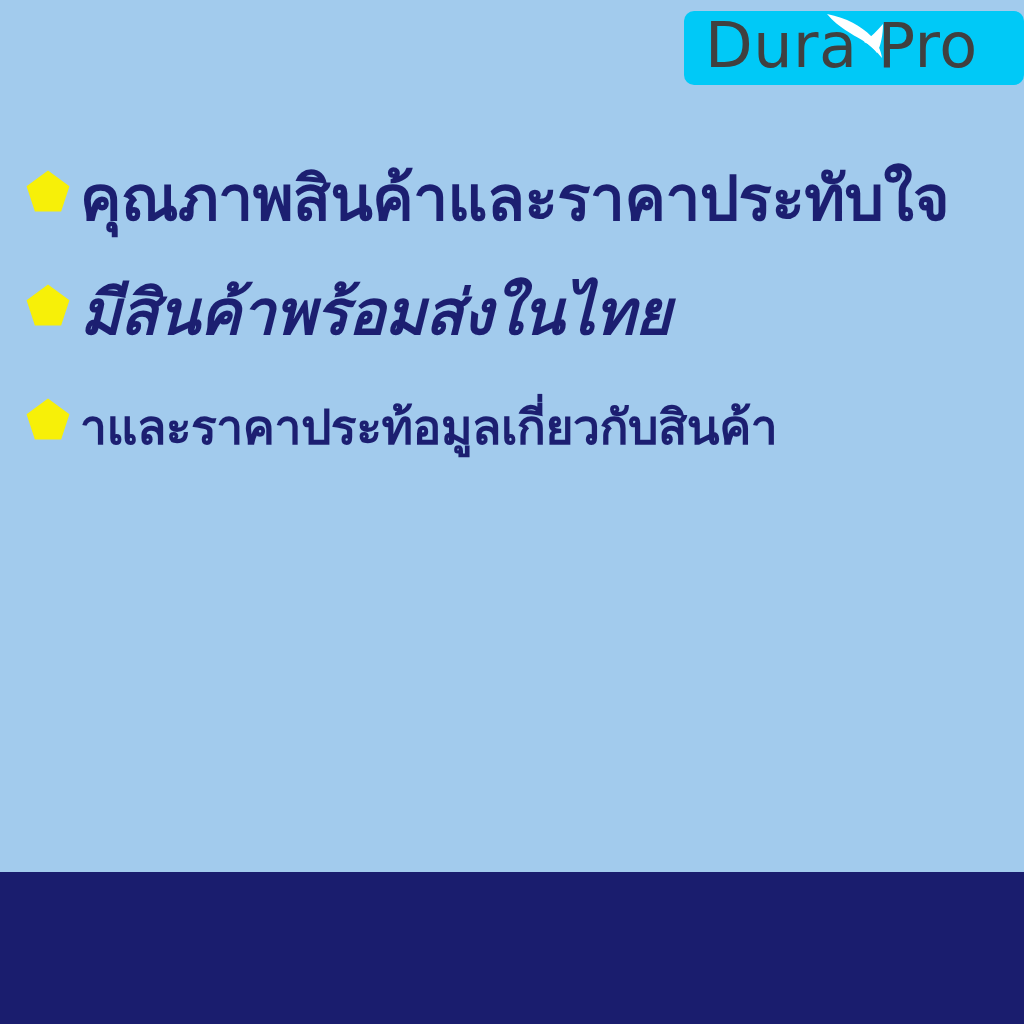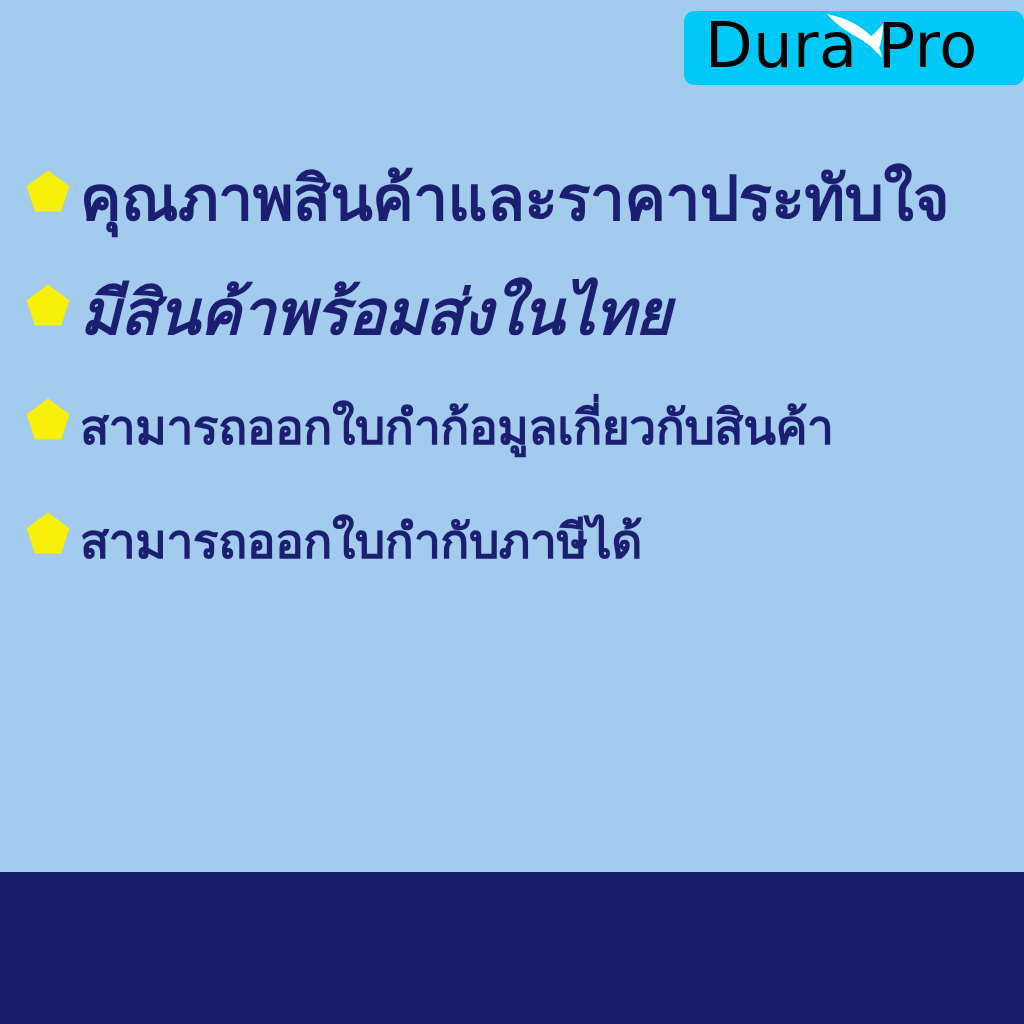--- a/index.html
+++ b/index.html
@@ -96,21 +96,21 @@
     height: 152px;
     background: #1a1d6e;
   }
 </style>
 </head>
 <body>
 
 <div id="page" style="background: rgb(162, 203, 237);">
 
   <div id="brand-badge" style="background: rgb(0, 201, 247);">
-    <div id="brand-wordmark" style="color: #000000;">Dura Pro</div>
+    <div id="brand-wordmark" style="color: #404040;">Dura Pro</div>
     <svg id="brand-swoosh" viewBox="0 0 70 50">
       <path d="M2 2 C22 6 36 14 46 24 C52 30 56 38 57 46 C52 40 45 33 37 28 C27 22 14 16 2 2 Z" fill="#ffffff"></path>
       <path d="M58 12 C52 19 46 25 39 30 C44 32 49 36 52 41 C56 33 58 22 58 12 Z" fill="#ffffff"></path>
     </svg>
   </div>
 
   <div id="bullet-list">
 
     <div class="bullet-row r0">
       <svg class="bullet-marker" viewBox="0 0 100 96">
@@ -124,29 +124,23 @@
         <polygon points="50,1 99,37 80,95 20,95 1,37" fill="#f7f008"></polygon>
       </svg>
       <div class="bullet-text" style="color: rgb(28, 31, 113); font-style: italic;">มีสินค้าพร้อมส่งในไทย</div>
     </div>
 
 
     <div class="bullet-row r3">
       <svg class="bullet-marker" viewBox="0 0 100 96">
         <polygon points="50,1 99,37 80,95 20,95 1,37" fill="#f7f008"></polygon>
       </svg>
-      <div class="bullet-text" style="color: rgb(28, 31, 113);">สามารถออกใบกำก้อมูลเกี่ยวกับสินค้า</div>
+      <div class="bullet-text" style="color: rgb(28, 31, 113);">าและราคาประท้อมูลเกี่ยวกับสินค้า</div>
     </div>
 
-    <div class="bullet-row r4">
-      <svg class="bullet-marker" viewBox="0 0 100 96">
-        <polygon points="50,1 99,37 80,95 20,95 1,37" fill="#f7f008"></polygon>
-      </svg>
-      <div class="bullet-text" style="color: rgb(28, 31, 113);">สามารถออกใบกำกับภาษีได้</div>
-    </div>
 
   </div>
 
   <div id="bottom-band" style="background: rgb(26, 29, 110);">
     <span></span>
   </div>
 
 </div>
 
 </body></html>

